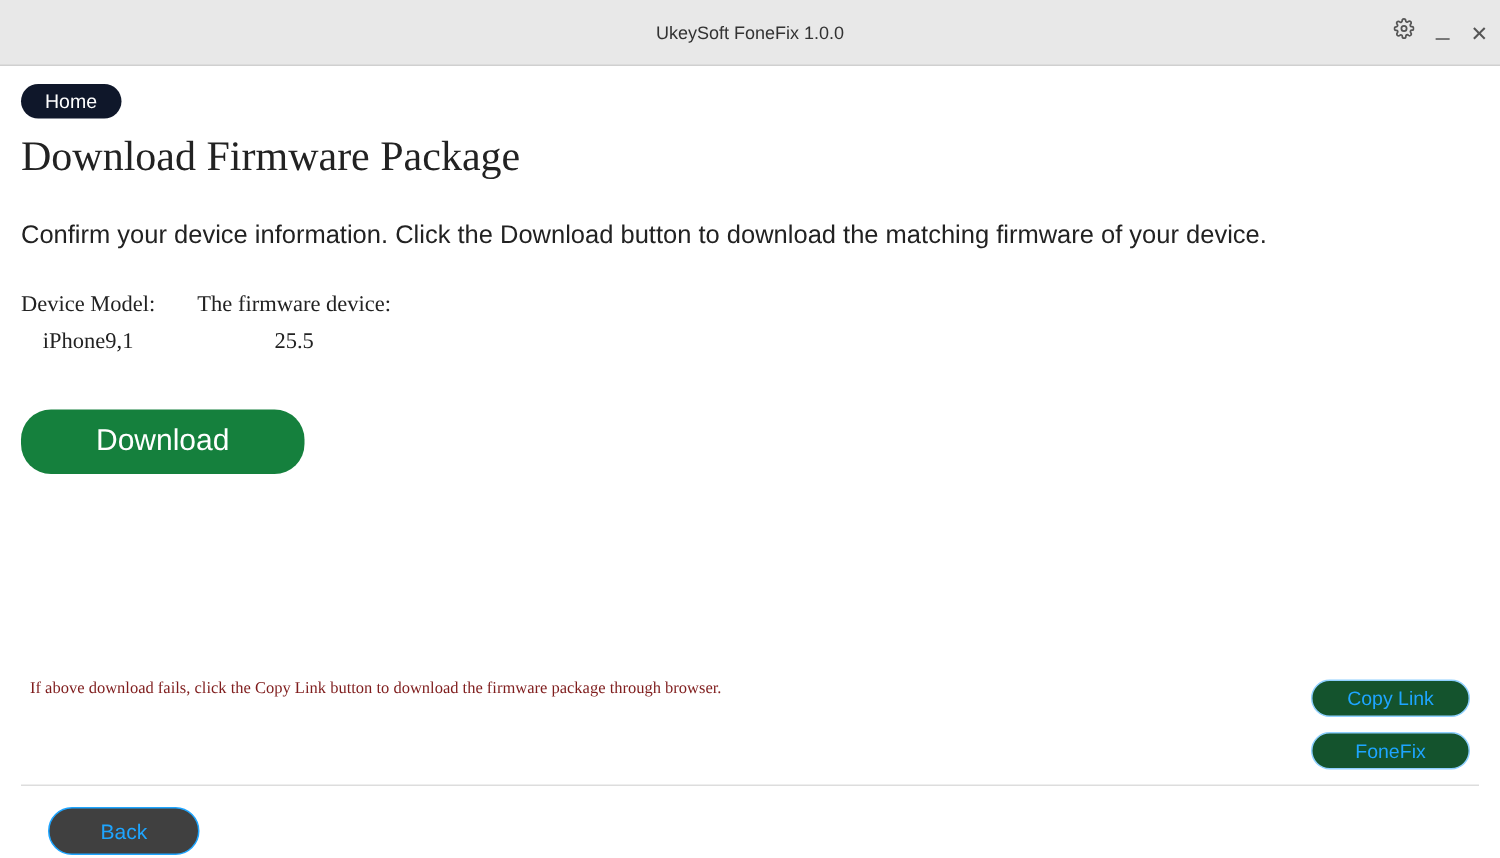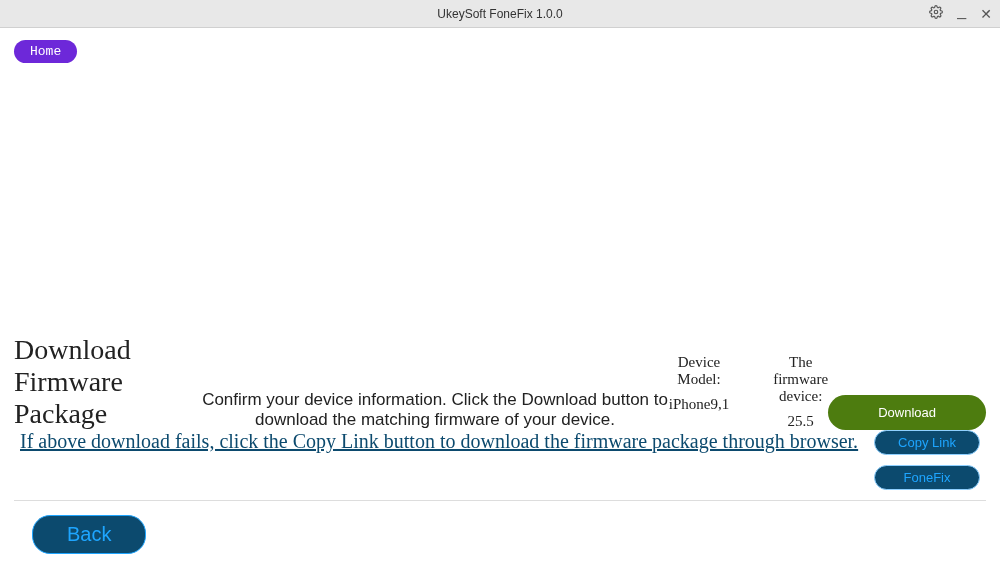--- a/index.html
+++ b/index.html
@@ -9,21 +9,21 @@
     }
     body {
       font-family: "Segoe UI", Tahoma, Geneva, sans-serif;
       background: #ffffff;
       width: 1000px;
       height: 572px;
       overflow: hidden;
     }
     .titlebar {
       background: #e8e8e8;
-      height: 28px;
+      height: 44px;
       display: flex;
       align-items: center;
       justify-content: center;
       position: relative;
       border-bottom: 1px solid #d0d0d0;
     }
     .titlebar-title {
       font-size: 12px;
       color: #333;
     }
@@ -51,124 +51,122 @@
     .close-icon {
       font-size: 14px;
     }
     .content {
       padding: 12px 14px 0 14px;
       height: calc(100% - 28px);
       display: flex;
       flex-direction: column;
     }
     .home-btn {
-      background: #6d28d9;
+      background: #0f172a;
       color: #fff;
       border: none;
       border-radius: 14px;
       padding: 4px 16px;
       font-size: 13px;
       cursor: pointer;
       width: fit-content;
-      font-family: Liberation Mono, monospace;
     }
     .main-area {
       flex: 1;
       display: flex;
-      flex-direction: row;
-      align-items: flex-end;
+      flex-direction: column;
+      align-items: flex-start;
     }
     .page-title {
       font-size: 28px;
       font-weight: normal;
       color: #222;
       margin-top: 10px;
       font-family: Georgia, "Times New Roman", serif;
     }
     .page-subtitle {
       font-size: 17px;
       color: #222;
       margin-top: 26px;
       text-align: center;
       font-family: Liberation Sans, sans-serif;
     }
     .device-info {
       display: flex;
-      gap: 44px;
-      margin-top: 40px;
+      gap: 28px;
+      margin-top: 28px;
       font-size: 15px;
       color: #222;
       font-family: Georgia, "Times New Roman", serif;
     }
     .device-col {
       text-align: center;
     }
     .device-label {
       display: block;
     }
     .device-value {
       display: block;
       margin-top: 8px;
     }
     .download-btn {
-      background: #4d7c0f;
+      background: #15803d;
       color: #fff;
       border: none;
       border-radius: 20px;
       padding: 10px 50px;
-      font-size: 13px;
+      font-size: 20px;
       cursor: pointer;
       margin-top: 36px;
     }
     .bottom-section {
       display: flex;
       justify-content: space-between;
       align-items: flex-start;
       padding: 0 6px;
       margin-top: auto;
     }
     .hint-text {
-      font-size: 20px;
-      color: #0c4a6e;
+      font-size: 11px;
+      color: #7f1d1d;
       font-family: Georgia, "Times New Roman", serif;
-      text-decoration: underline;
     }
     .hint-text p {
       margin-bottom: 18px;
     }
     .side-buttons {
       display: flex;
       flex-direction: column;
       gap: 10px;
       align-items: flex-end;
     }
     .outline-btn {
-      background: #0c4a6e;
+      background: #14532d;
       color: #1ea5ff;
       border: 1px solid #8fd0ff;
       border-radius: 16px;
       padding: 4px 22px;
       font-size: 13px;
       cursor: pointer;
       min-width: 106px;
     }
     .divider {
       border-top: 1px solid #ddd;
       margin-top: 10px;
     }
     .footer {
       padding: 14px 18px 18px 18px;
     }
     .back-btn {
-      background: #0c4a6e;
+      background: #404040;
       color: #1ea5ff;
       border: 1px solid #1ea5ff;
       border-radius: 18px;
       padding: 7px 34px;
-      font-size: 20px;
+      font-size: 14px;
       cursor: pointer;
     }
   </style>
 </head>
 <body>
 
 <div class="titlebar">
   <span class="titlebar-title">UkeySoft FoneFix 1.0.0</span>
   <div class="titlebar-controls">
     <span class="gear-icon">

